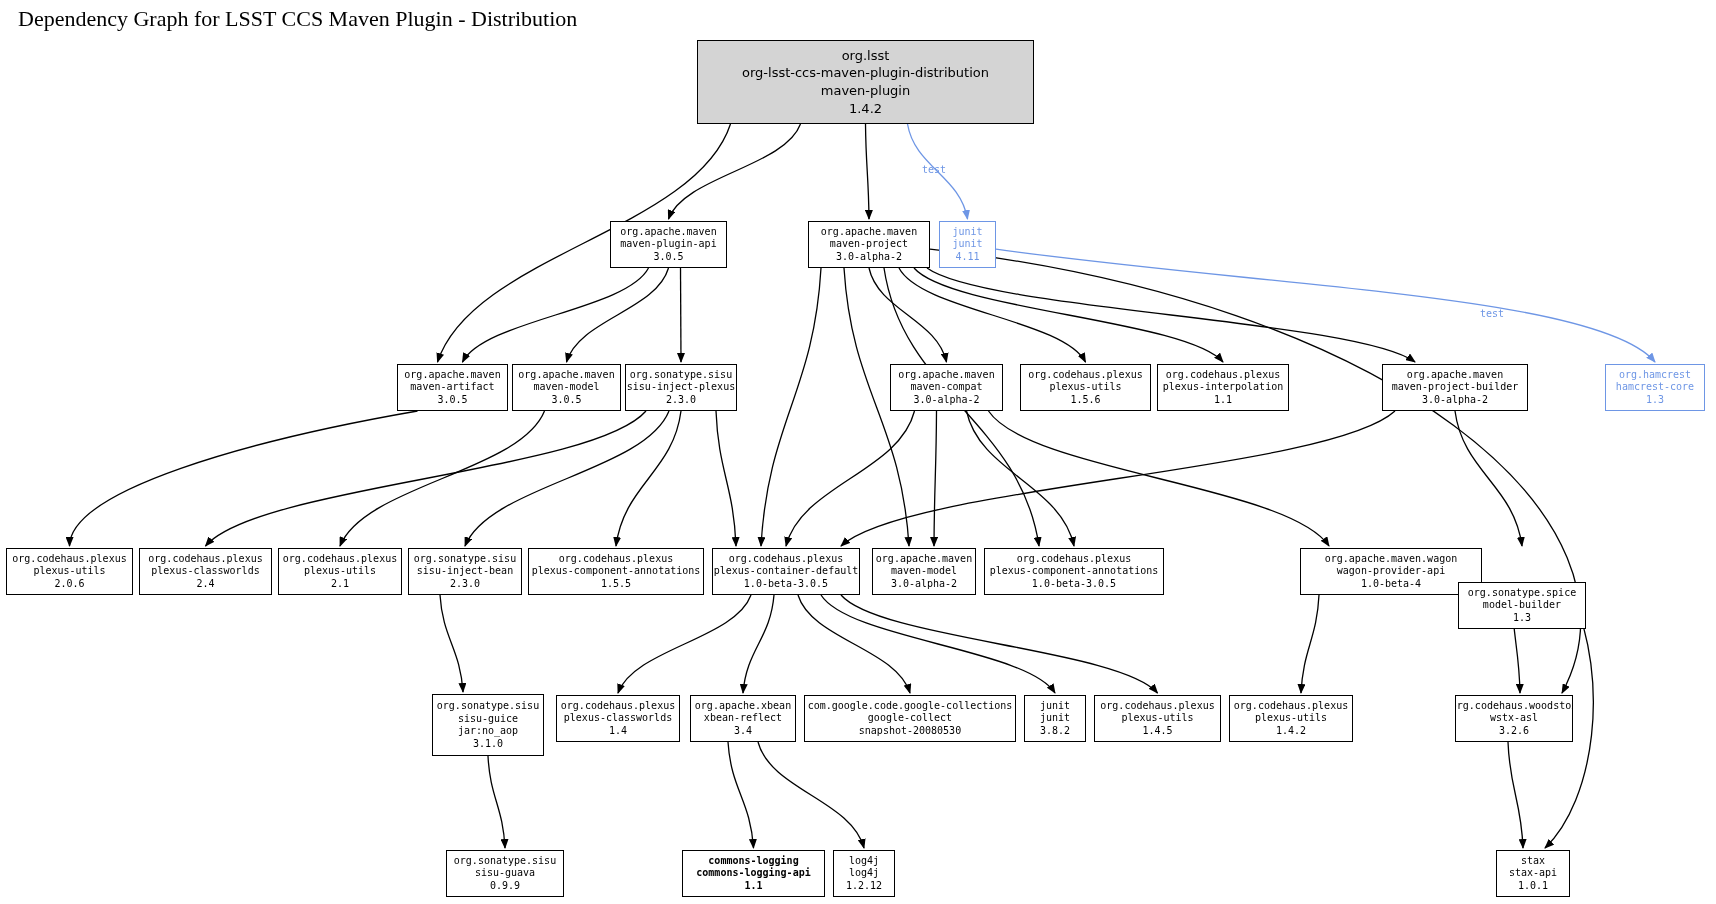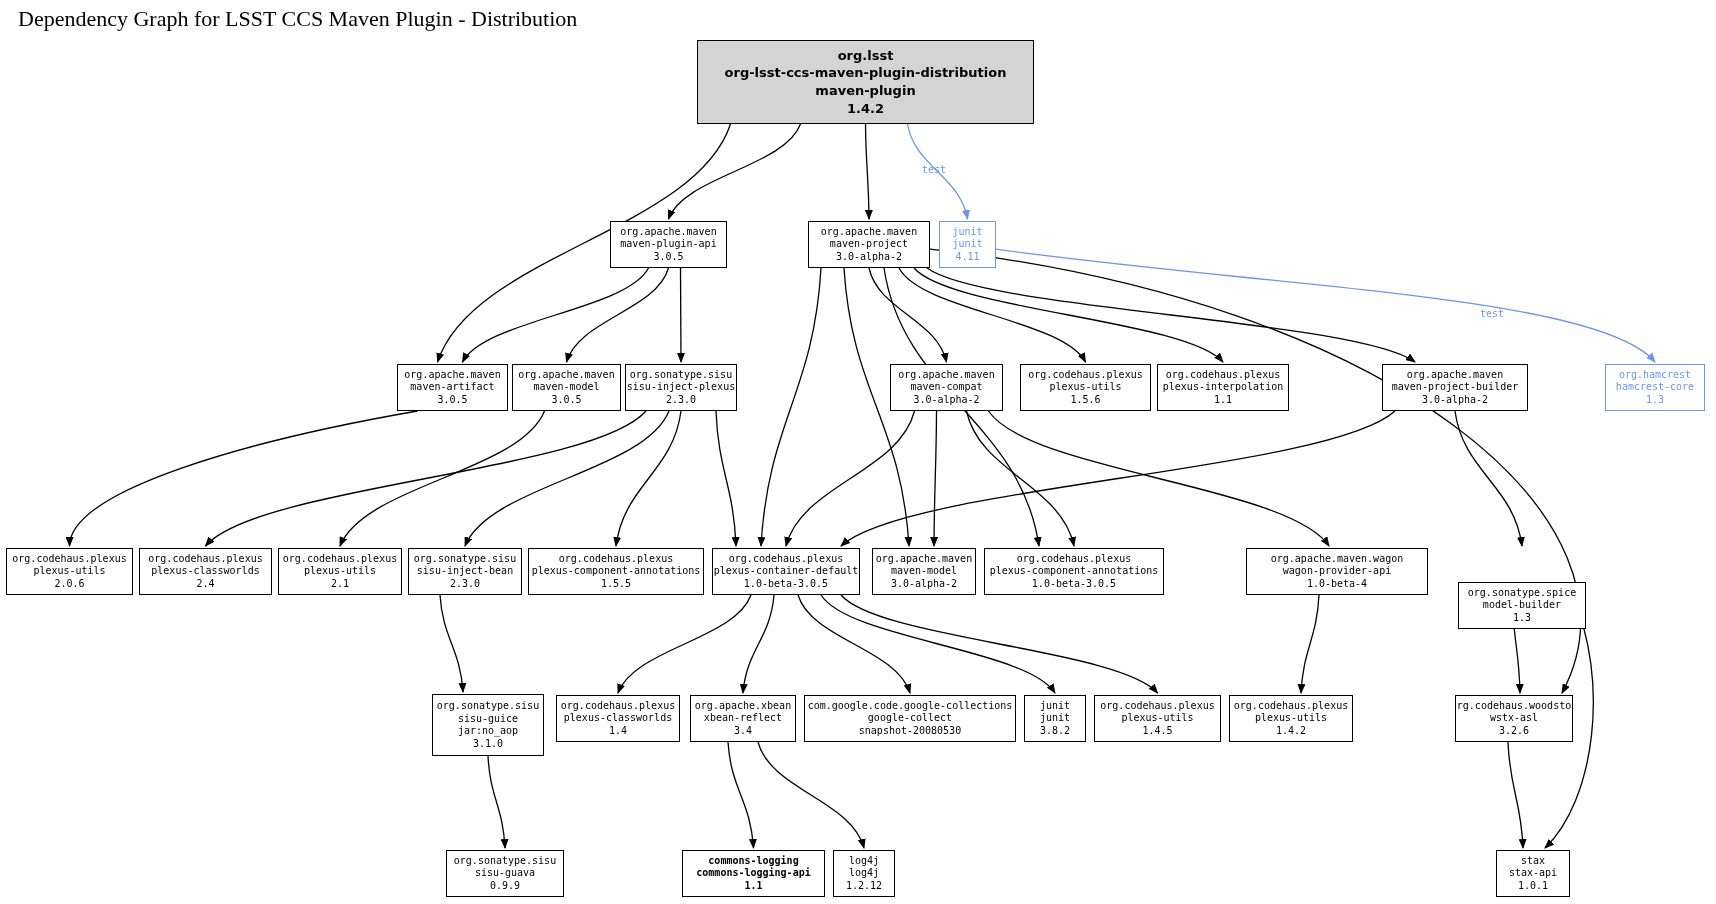--- a/index.html
+++ b/index.html
@@ -5,21 +5,21 @@
   html,body{margin:0;padding:0;background:#ffffff;}
   #stage{position:relative;width:1716px;height:904px;background:#ffffff;overflow:hidden;
          font-family:"DejaVu Sans Mono", monospace;}
   #edges{position:absolute;left:0;top:0;width:1716px;height:904px;}
   .graph-title{position:absolute;left:18px;top:6px;font-family:"Liberation Serif", serif;
          font-size:22px;color:#000;white-space:nowrap;}
   .node{position:absolute;box-sizing:border-box;background:#ffffff;border:1.6px solid #000;
         display:flex;flex-direction:column;align-items:center;justify-content:center;
         text-align:center;font-size:10px;line-height:1.25;color:#000;white-space:nowrap;overflow:hidden;}
   .node.root{background:#d4d4d4;border:1.7px solid #000;font-family:"DejaVu Sans", sans-serif;
-        font-weight:bold;font-size:13px;line-height:1.35;}
+        font-weight:normal;font-size:13px;line-height:1.35;}
   .node.test{border-color:#6e96e5;color:#6e96e5;}
   .edge-label{position:absolute;font-size:10px;color:#6e96e5;font-family:"DejaVu Sans Mono", monospace;}
 </style>
 </head>
 <body>
 
 <div id="stage">
   <svg id="edges" width="1716" height="904" viewBox="0 0 1716 904">
     <defs>
       <marker id="arrow-black" markerWidth="10" markerHeight="8" refX="9" refY="4" orient="auto" markerUnits="userSpaceOnUse">
@@ -169,21 +169,21 @@
       <div class="node" style="left: 872px; top: 548px; width: 104px; height: 47px;">
         <span>org.apache.maven</span>
         <span>maven-model</span>
         <span>3.0-alpha-2</span>
       </div>
       <div class="node" style="left: 984px; top: 548px; width: 180px; height: 47px;">
         <span>org.codehaus.plexus</span>
         <span>plexus-component-annotations</span>
         <span>1.0-beta-3.0.5</span>
       </div>
-      <div class="node" style="left: 1246px; top: 548px; width: 182px; height: 47px;">
+      <div class="node" style="left: 1300px; top: 548px; width: 182px; height: 47px;">
         <span>org.apache.maven.wagon</span>
         <span>wagon-provider-api</span>
         <span>1.0-beta-4</span>
       </div>
       <div class="node" style="left: 1458px; top: 548px; width: 128px; height: 47px; margin-top: 34px;">
         <span>org.sonatype.spice</span>
         <span>model-builder</span>
         <span>1.3</span>
       </div>
       <div class="node" style="left: 432px; top: 694px; width: 112px; height: 62px;">

